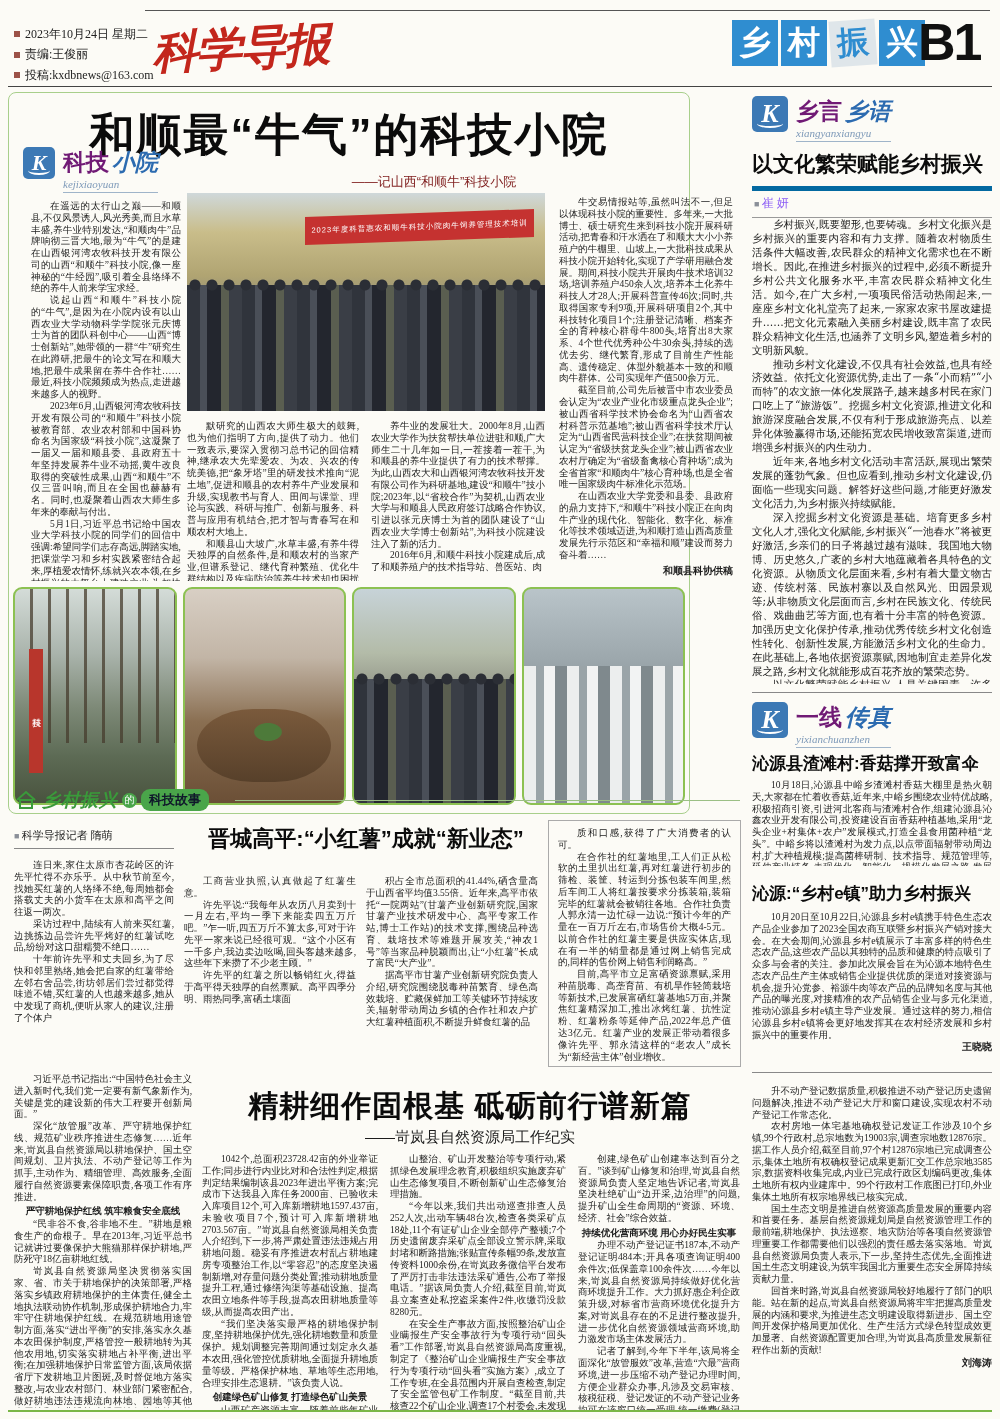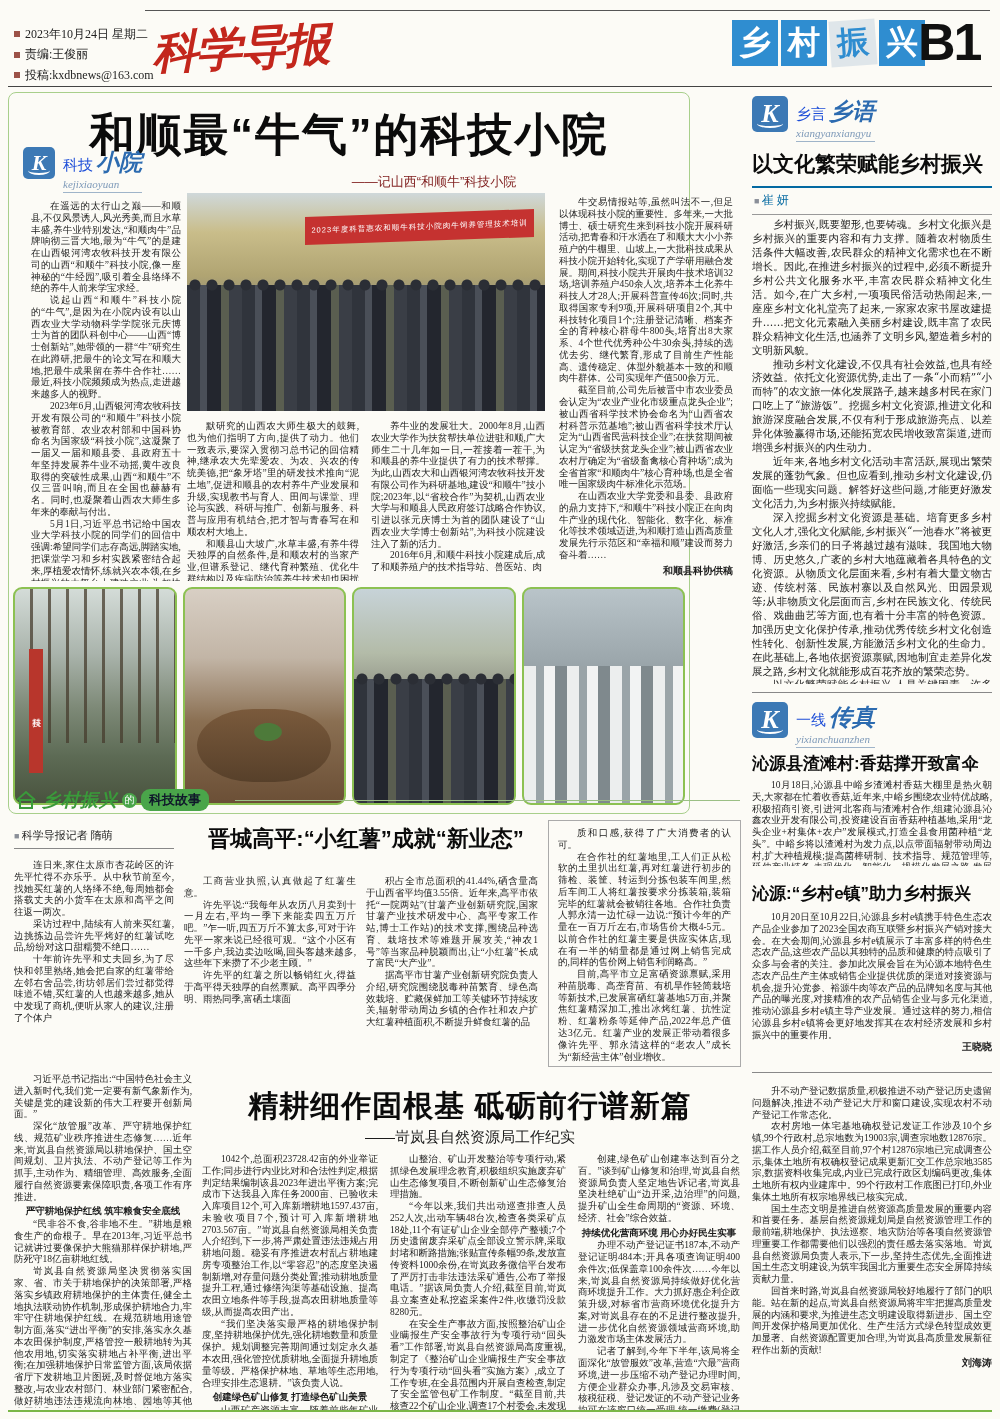--- a/index.html
+++ b/index.html
@@ -33,21 +33,21 @@
   .header-rule { left:8px; top:86px; width:984px; border-top:1.5px solid #444; }
   .bottom-rule { left:8px; top:1410px; width:984px; border-top:2px solid #7ab648; }
   
   .sec-label { position:absolute; display:flex; align-items:flex-start; gap:8px; }
   .klogo { width:36px; height:36px; background:#3c79b5; border-radius:5px; color:#fff;
     font-family:"Liberation Serif",serif; font-style:italic; font-weight:bold; font-size:26px;
     display:flex; align-items:center; justify-content:center; position:relative; flex:0 0 auto; }
   .klogo::after { content:""; position:absolute; left:5px; right:5px; bottom:4px; height:7px;
     border-bottom:2px solid #fff; border-radius:50%; }
   .sec-words { border-bottom:1px solid #9fb4c9; padding-bottom:2px; }
-  .sec-black { font-family:"Liberation Sans",sans-serif; font-weight:400; font-size:15px; color:#1d4ed8; }
+  .sec-black { font-family:"Liberation Sans",sans-serif; font-weight:700; font-size:23px; color:#701a75; }
   .sec-script { font-family:"DejaVu Serif",serif; font-style:italic; font-weight:bold; font-size:23px; color:#2c6bb0; margin-left:3px; }
   .sec-pinyin { font-style:italic; font-size:11px; color:#7d99b8; }
   
   .main-box { position:absolute; left:8px; top:92px; width:682px; height:722px;
     border:1px solid #a8cf8b; border-radius:8px; }
   .m-headline { position:absolute; top:12px; left:0; right:0; text-align:center;
     font-size:45px; letter-spacing:2px; }
   .m-sub { position:absolute; top:80px; left:210px; width:430px; text-align:center; font-size:13px;
     font-family:"Liberation Sans",sans-serif; color:#7f1d1d; }
   .m-badge { left:14px; top:54px; }
@@ -79,22 +79,22 @@
     background:linear-gradient(#7a5a3c,#57402a); border-radius:50% / 60%; }
   .ph2 .plant { position:absolute; bottom:28%; left:42%; width:34px; height:22px;
     background:radial-gradient(ellipse at center,#4d7a3a 0 55%,transparent 60%); }
   .ph3 { background:linear-gradient(180deg,#c7d3d8 0%,#b3bba8 30%,#84857a 55%,#5c5f57 100%); }
   .ph4 { background:linear-gradient(180deg,#b9c4c9 0%,#98a3a8 38%,#6f787c 100%); }
   .coats { position:absolute; bottom:0; left:0; right:0; height:64%;
     background:repeating-linear-gradient(90deg,#eceeee 0 12px,#9aa4a8 12px 20px,#f2f3f3 20px 31px,#7f898d 31px 43px); }
   .m-credit { text-align:right; font-weight:bold; font-size:10px; padding-top:3px; }
   
   .s-head { position:absolute; left:752px; width:240px; text-align:left; }
-  .s-byline { position:absolute; left:752px; width:240px; font-size:12px; color:#0369a1;
-    border-top:2px solid #0369a1; border-bottom:1px solid #999; padding:4px 2px 5px; }
+  .s-byline { position:absolute; left:752px; width:240px; font-size:12px; color:#8b5cf6;
+    border-top:5px solid #0369a1; border-bottom:1px solid #999; padding:4px 2px 5px; }
   .s-byline::before, .j-byline::before { content:"■ "; color:#8a8f98; font-size:9px; }
   .kai { font-size:10.5px; line-height:1.33; font-family:"DejaVu Serif","Liberation Serif",serif; }
   .divider { position:absolute; left:752px; width:240px; border-top:1px solid #888; }
   
   .g-badge { position:absolute; left:14px; top:786px; display:flex; align-items:center; gap:4px; height:28px; }
   .g-main { color:#3a9a3a; font-weight:bold; font-style:italic; font-size:18px;
     font-family:"DejaVu Serif",serif; letter-spacing:1px; }
   .g-de { width:15px; height:15px; border-radius:50%; background:#4aa54a; color:#fff; font-size:10px;
     display:flex; align-items:center; justify-content:center; }
   .g-tail { background:#4aa54a; color:#0f172a; font-size:13px; font-weight:bold; padding:2px 8px;

